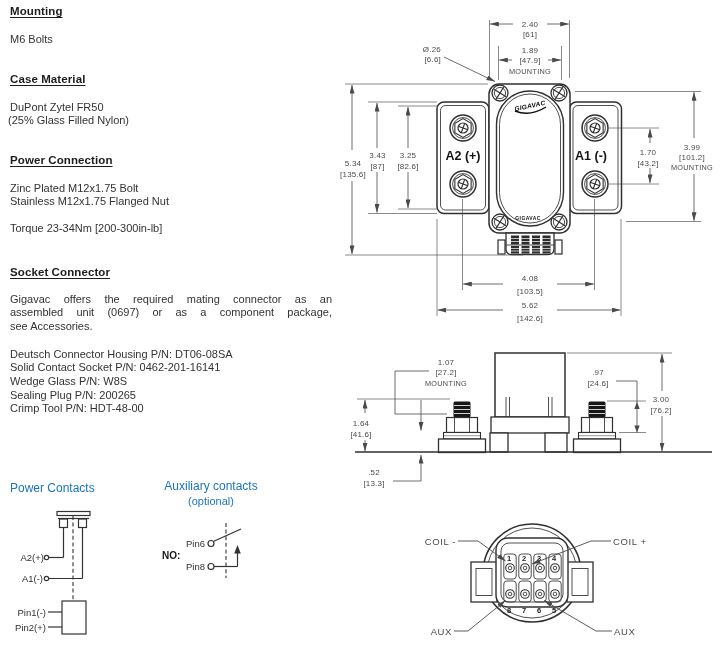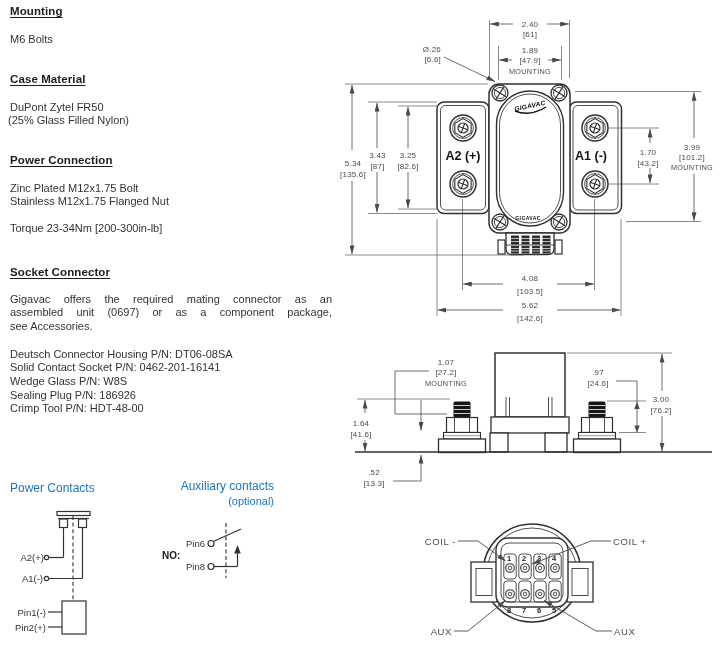--- a/index.html
+++ b/index.html
@@ -5,21 +5,21 @@
   html,body{margin:0;padding:0}
   body{width:724px;height:650px;background:#fff;position:relative;overflow:hidden;
        font-family:"Liberation Sans",sans-serif;color:#2e2e2e}
   .abs{position:absolute}
   .h{font-weight:bold;font-size:11.5px;color:#1d1d1d;text-decoration:underline;text-underline-offset:2px;letter-spacing:.1px}
   .t{font-size:11px;line-height:13.5px;color:#333}
   .pline{width:322px;font-size:11px;line-height:13.4px;color:#333}
   .just{text-align:justify;text-align-last:justify}
   .blueh{color:#1b75bc;font-weight:normal;font-size:12px}
   .bluei{color:#1b75bc;font-size:11px}
-  .ctr{text-align:right}
+  .ctr{text-align:center}
   svg{position:absolute;font-family:"Liberation Sans",sans-serif}
   
   .o{stroke:#303030;fill:none;stroke-width:1.5}
   .o2{stroke:#303030;fill:none;stroke-width:.85}
   .ow{stroke:#303030;fill:#fff;stroke-width:1.5}
   .ow2{stroke:#303030;fill:#fff;stroke-width:1.2}
   .d{stroke:#4a4a4a;stroke-width:.8;fill:none}
   .e{stroke:#4a4a4a;stroke-width:.65;fill:none}
   .s{stroke:#333;stroke-width:1.2;fill:none}
   .dash{stroke:#333;stroke-width:1.1;stroke-dasharray:4 2.6;fill:none}
@@ -47,21 +47,21 @@
 <div class="abs t" style="left:10px;top:195px">Stainless M12x1.75 Flanged Nut</div>
 <div class="abs t" style="left:10px;top:222px">Torque 23-34Nm [200-300in-lb]</div>
 
 <div class="abs h" style="left:10px;top:266px">Socket Connector</div>
 <div class="abs pline just" style="left:10px;top:293px">Gigavac offers the required mating connector as an</div>
 <div class="abs pline just" style="left:10px;top:306px">assembled unit (0697) or as a component package,</div>
 <div class="abs pline" style="left:10px;top:320px">see Accessories.</div>
 <div class="abs t" style="left:10px;top:348px">Deutsch Connector Housing P/N: DT06-08SA</div>
 <div class="abs t" style="left:10px;top:361px">Solid Contact Socket P/N: 0462-201-16141</div>
 <div class="abs t" style="left:10px;top:375px">Wedge Glass P/N: W8S</div>
-<div class="abs t" style="left:10px;top:389px">Sealing Plug P/N: 186926</div>
+<div class="abs t" style="left:10px;top:389px">Sealing Plug P/N: 200265</div>
 <div class="abs t" style="left:10px;top:402px">Crimp Tool P/N: HDT-48-00</div>
 
 <div class="abs blueh" style="left:10px;top:481px">Power Contacts</div>
 <div class="abs blueh ctr" style="left:148px;top:479px;width:126px">Auxiliary contacts</div>
 <div class="abs bluei ctr" style="left:148px;top:495px;width:126px">(optional)</div>
 
 <svg style="left:0;top:470px" width="300" height="180" viewBox="0 470 300 180">
   <defs>
     <marker id="ahs" markerUnits="userSpaceOnUse" markerWidth="10" markerHeight="8" refX="8.5" refY="4" orient="auto">
       <path d="M0,0 L9,4 L0,8 Z" fill="#333"></path>

